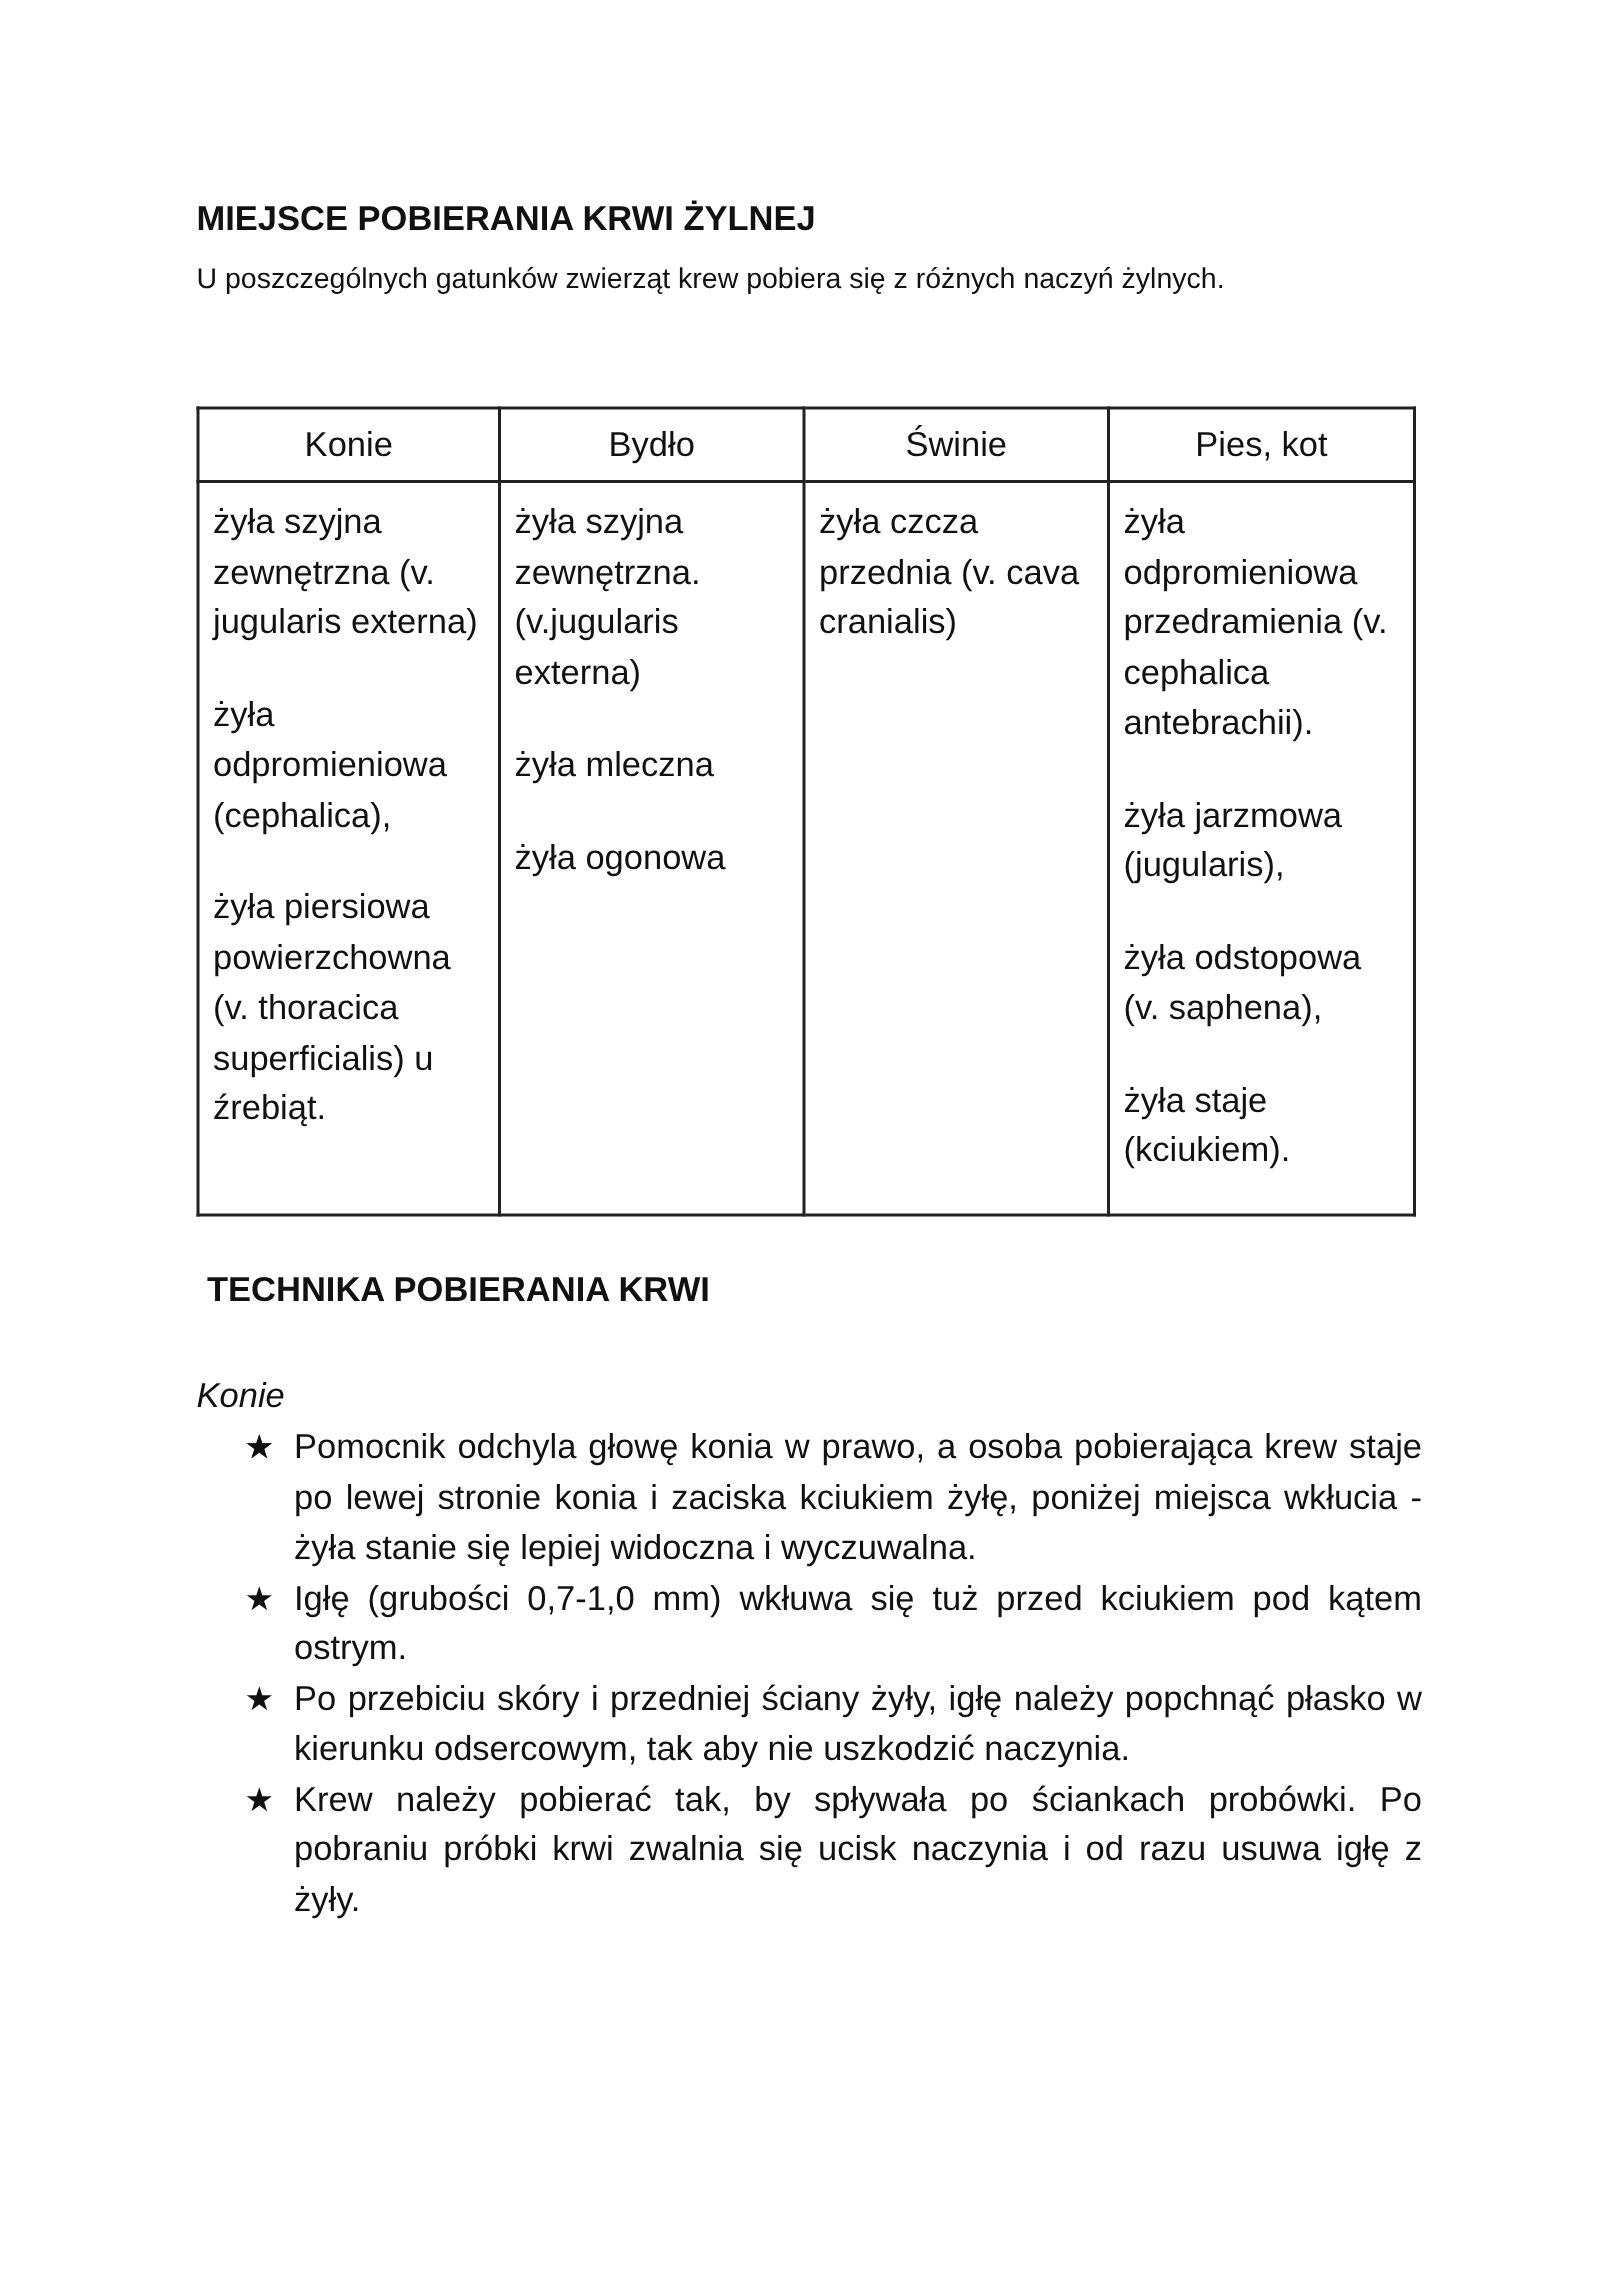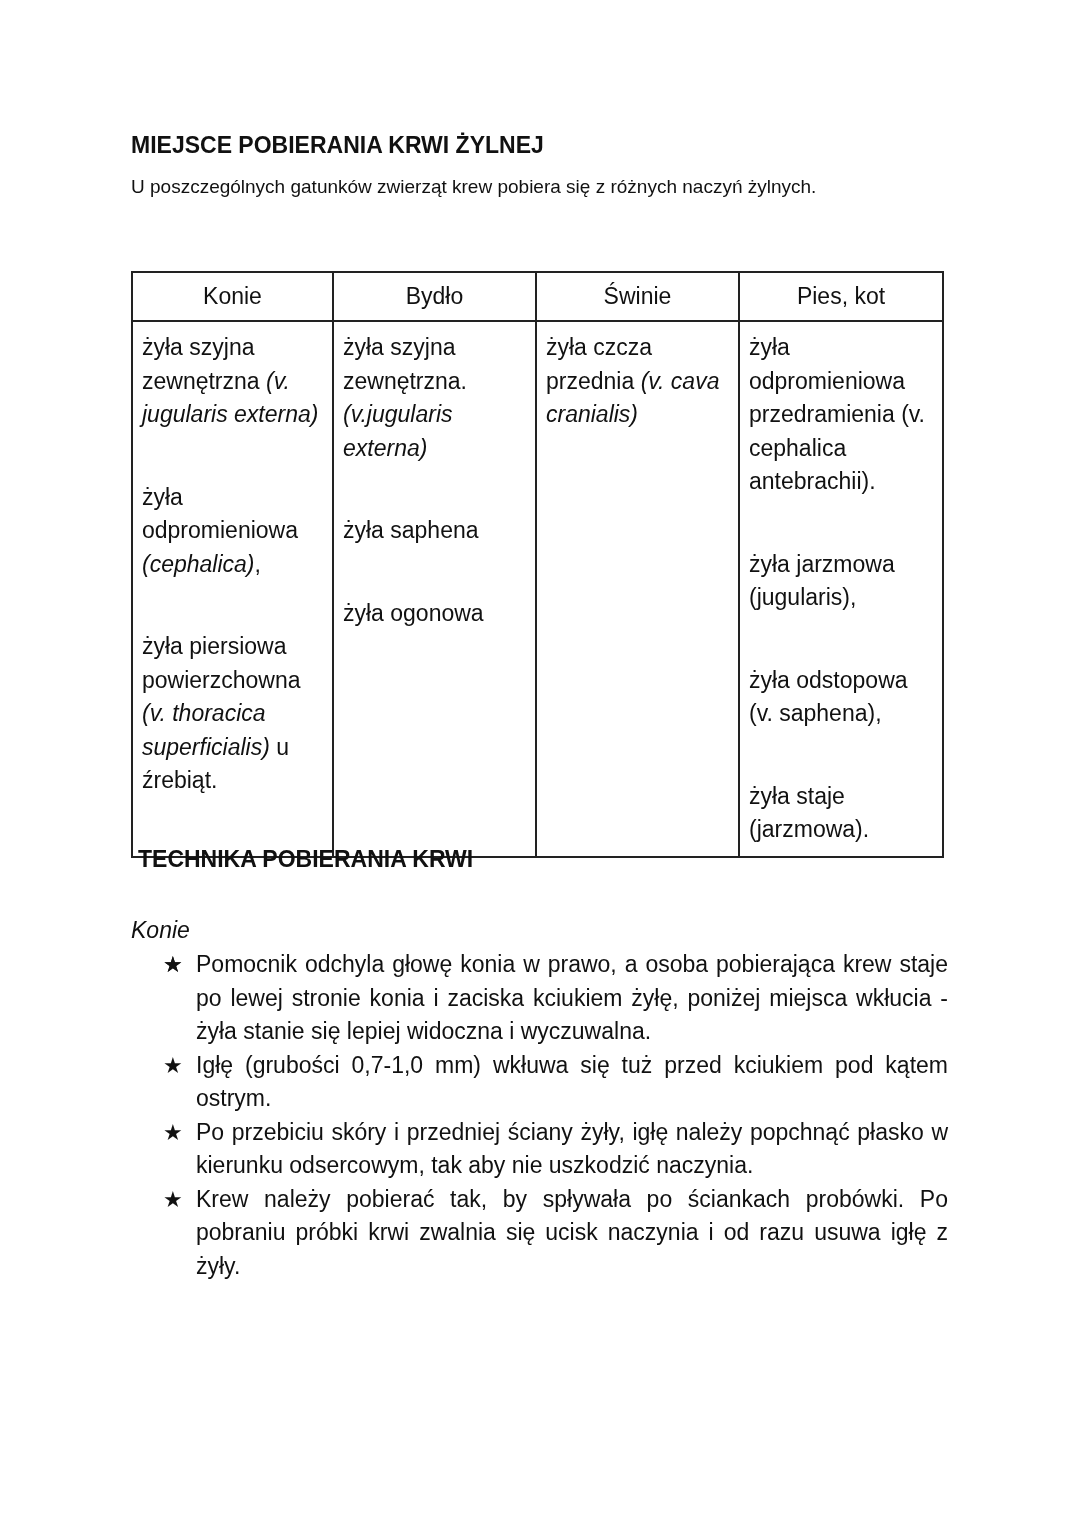--- a/index.html
+++ b/index.html
@@ -5,22 +5,22 @@
   html, body { margin: 0; padding: 0; background: #ffffff; }
   body { width: 1080px; height: 1525px; position: relative; font-family: "Liberation Sans", sans-serif; color: #111111; overflow: hidden; }
   .page { position: absolute; left: 0; top: 0; width: 1080px; height: 1244px; }
   .h1 { position: absolute; left: 131px; top: 130px; font-size: 23px; font-weight: bold; letter-spacing: 0px; line-height: 30px; }
   .intro { position: absolute; left: 131px; top: 170px; width: 820px; font-size: 19px; line-height: 33.5px; }
   table.veins { position: absolute; left: 131px; top: 271px; width: 811px; border-collapse: collapse; table-layout: fixed; }
   table.veins th, table.veins td { border: 2px solid #222222; font-size: 23px; line-height: 33.5px; vertical-align: top; }
   table.veins th { font-weight: normal; text-align: center; height: 47px; padding: 0; vertical-align: middle; }
   table.veins td { padding: 9px 8px 9px 9px; height: 469px; }
   .entry { display: block; }
-  .entry + .entry { margin-top: 49px; }
-  .it { font-style: italic; }
+  .entry + .entry { margin-top: 28px; }
+  .it { }
   .h2 { position: absolute; left: 138px; top: 844px; font-size: 23px; font-weight: bold; line-height: 30px; }
   .sub { position: absolute; left: 131px; top: 914px; font-size: 23px; font-style: italic; line-height: 33.5px; }
   ul.steps { position: absolute; left: 163px; top: 948px; width: 785px; margin: 0; padding: 0; list-style: none; }
   ul.steps li { position: relative; padding-left: 33px; font-size: 23px; line-height: 33.5px; text-align: justify; }
   ul.steps li .star { position: absolute; left: 0; top: 0; font-size: 22px; }
 </style>
 </head>
 <body>
 
 <div class="page">
@@ -44,31 +44,31 @@
     </thead>
     <tbody>
       <tr>
         <td>
             <span class="entry"><span>żyła szyjna zewnętrzna </span><span class="it">(v. jugularis externa)</span></span>
             <span class="entry"><span>żyła odpromieniowa </span><span class="it">(cephalica)</span><span>,</span></span>
             <span class="entry"><span>żyła piersiowa powierzchowna </span><span class="it">(v. thoracica superficialis)</span><span> u źrebiąt.</span></span>
           </td>
         <td>
             <span class="entry"><span>żyła szyjna zewnętrzna. </span><span class="it">(v.jugularis externa)</span></span>
-            <span class="entry"><span>żyła saphena</span></span>
+            <span class="entry"><span>żyła mleczna</span></span>
             <span class="entry"><span>żyła ogonowa</span></span>
           </td>
         <td>
             <span class="entry"><span>żyła czcza przednia </span><span class="it">(v. cava cranialis)</span></span>
           </td>
         <td>
             <span class="entry"><span>żyła odpromieniowa przedramienia </span><span>(v. cephalica antebrachii).</span></span>
             <span class="entry"><span>żyła jarzmowa </span><span>(jugularis),</span></span>
             <span class="entry"><span>żyła odstopowa </span><span>(v. saphena),</span></span>
-            <span class="entry"><span>żyła staje </span><span>(jarzmowa).</span></span>
+            <span class="entry"><span>żyła staje </span><span>(kciukiem).</span></span>
           </td>
       </tr>
     </tbody>
   </table>
 
   <div class="h2">TECHNIKA POBIERANIA KRWI</div>
   <div class="sub">Konie</div>
   <ul class="steps">
       <li><span class="star">★</span></li>
       <li><span class="star">★</span><span>Pomocnik odchyla głowę konia w prawo, a osoba pobierająca krew staje po lewej stronie konia i zaciska kciukiem żyłę, poniżej miejsca wkłucia - żyła stanie się lepiej widoczna i wyczuwalna.</span></li>

